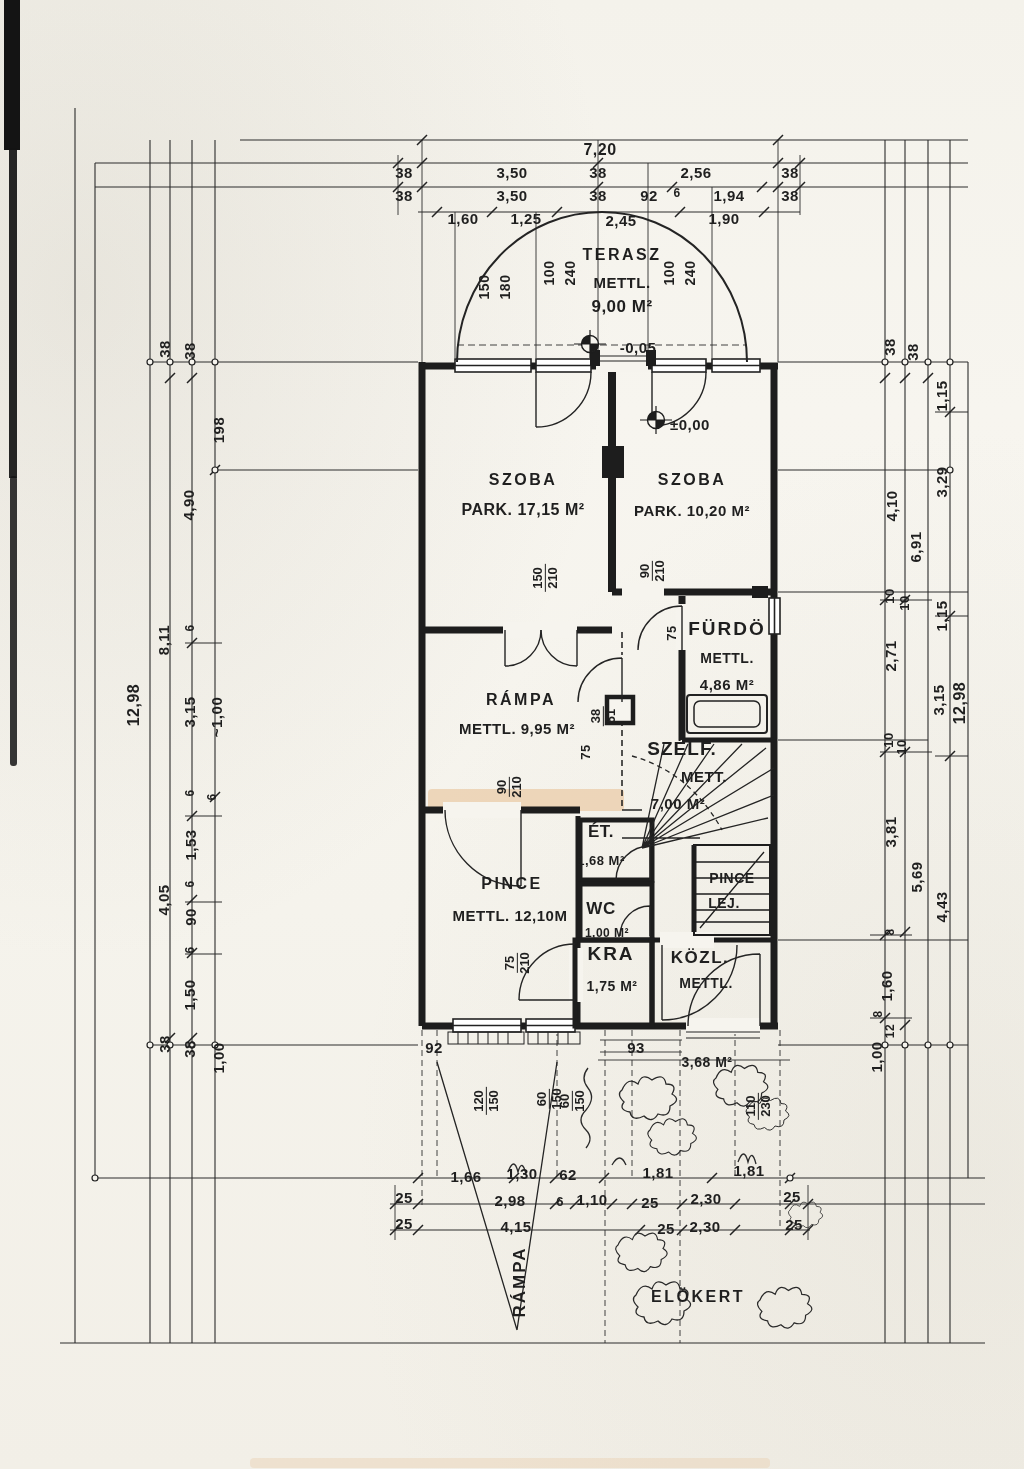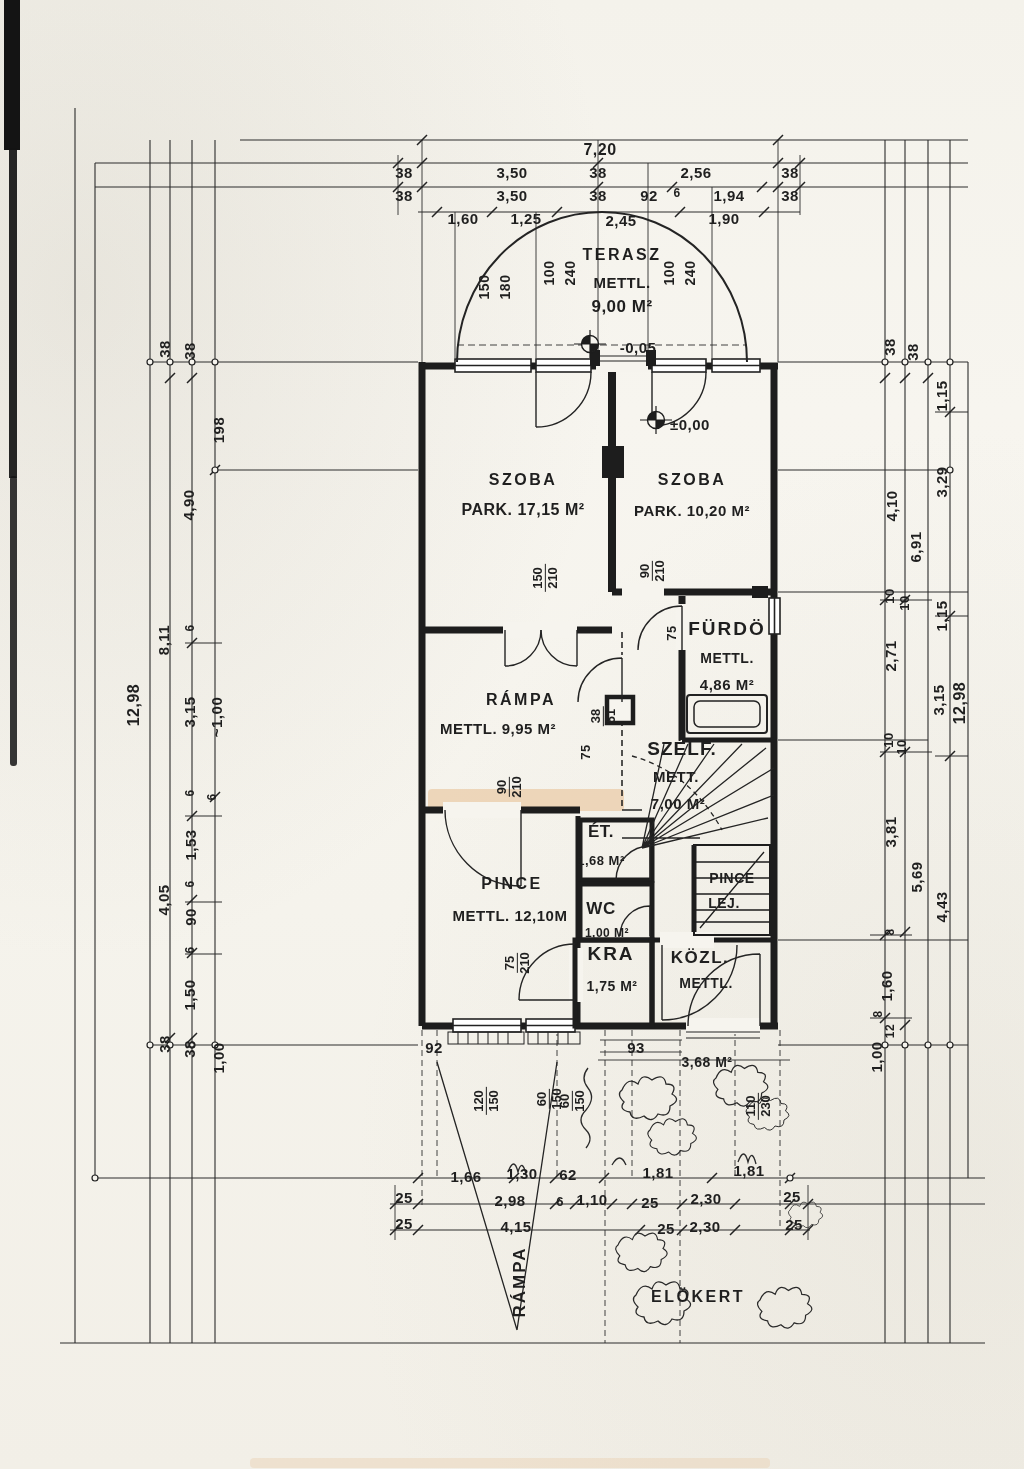--- a/index.html
+++ b/index.html
@@ -279,23 +279,23 @@
     </span>
   <span class="pair" style="left:517px;top:963px">
       <i>75</i>
       <i>210</i>
     </span>
 
   <span class="lbl s19" style="left:727px;top:628px;letter-spacing:2px">FÜRDÖ</span>
   <span class="lbl s14" style="left:727px;top:658px">METTL.</span>
   <span class="lbl s15" style="left:727px;top:684px">4,86 M²</span>
   <span class="lbl room" style="left:521px;top:700px">RÁMPA</span>
-  <span class="lbl s15" style="left:498px;top:728px">METTL. 9,95 M²</span>
+  <span class="lbl s15" style="left:517px;top:728px">METTL. 9,95 M²</span>
   <span class="lbl s19" style="left:682px;top:748px;letter-spacing:1px">SZÉLF.</span>
-  <span class="lbl s15" style="left:676px;top:776px">METT.</span>
+  <span class="lbl s15" style="left:704px;top:776px">METT.</span>
   <span class="lbl s15" style="left:678px;top:803px">7,00 M²</span>
 
   <span class="lbl s17" style="left:601px;top:831px">ÉT.</span>
   <span class="lbl s13" style="left:601px;top:860px">1,68 M²</span>
   <span class="lbl room" style="left:512px;top:884px">PINCE</span>
   <span class="lbl s15" style="left:510px;top:915px">METTL. 12,10M</span>
   <span class="lbl s17" style="left:601px;top:908px">WC</span>
   <span class="lbl s12" style="left:607px;top:933px">1,00 M²</span>
   <span class="lbl s14" style="left:732px;top:878px">PINCE</span>
   <span class="lbl s14" style="left:724px;top:903px">LEJ.</span>

